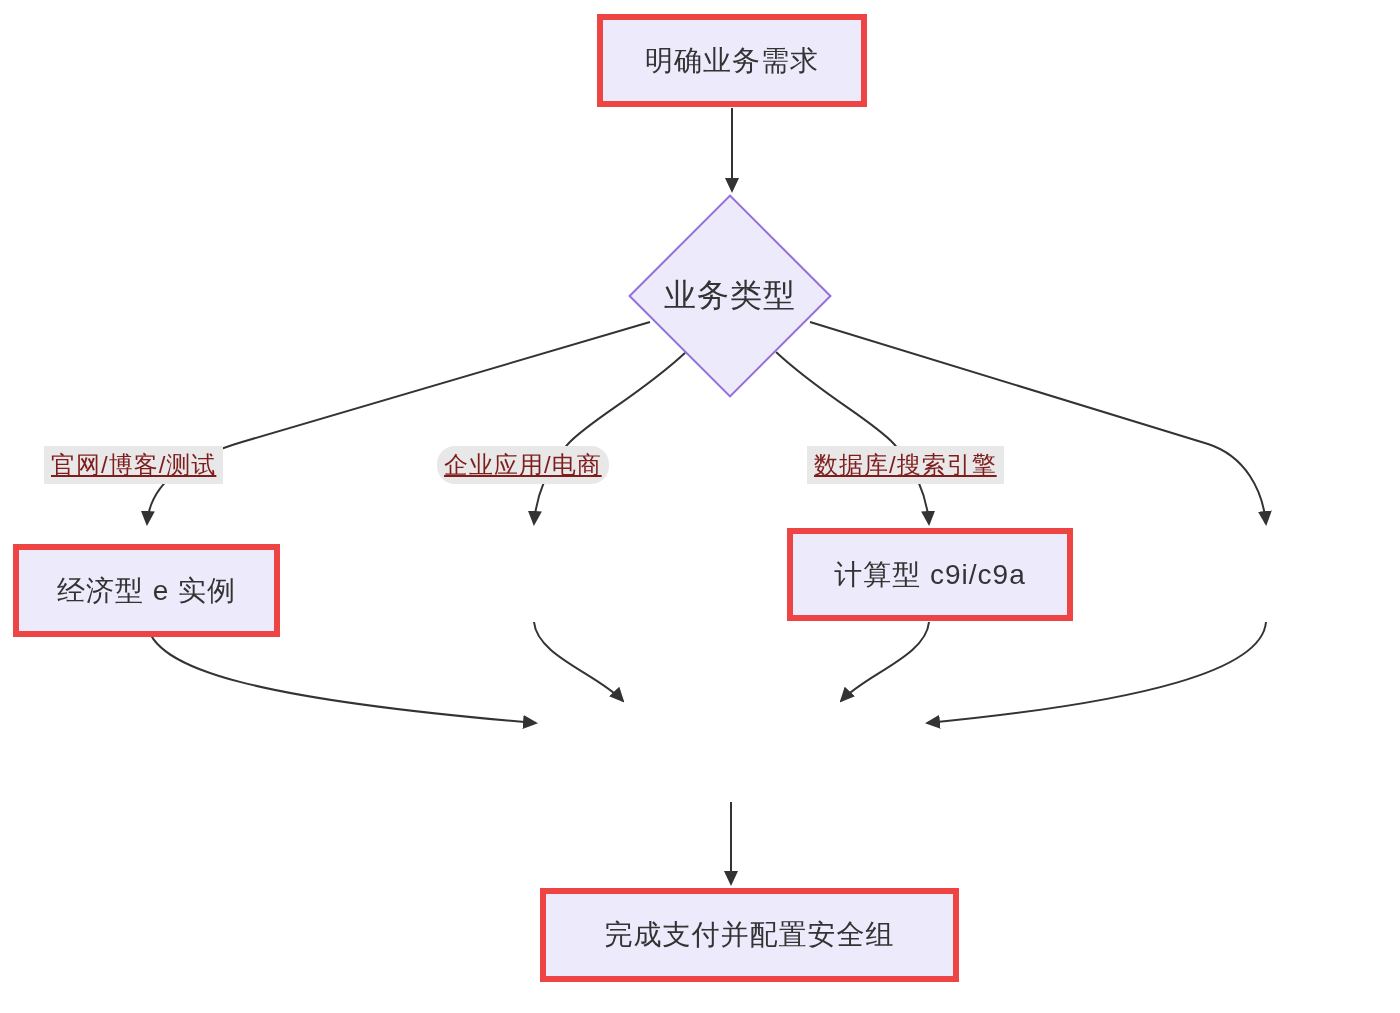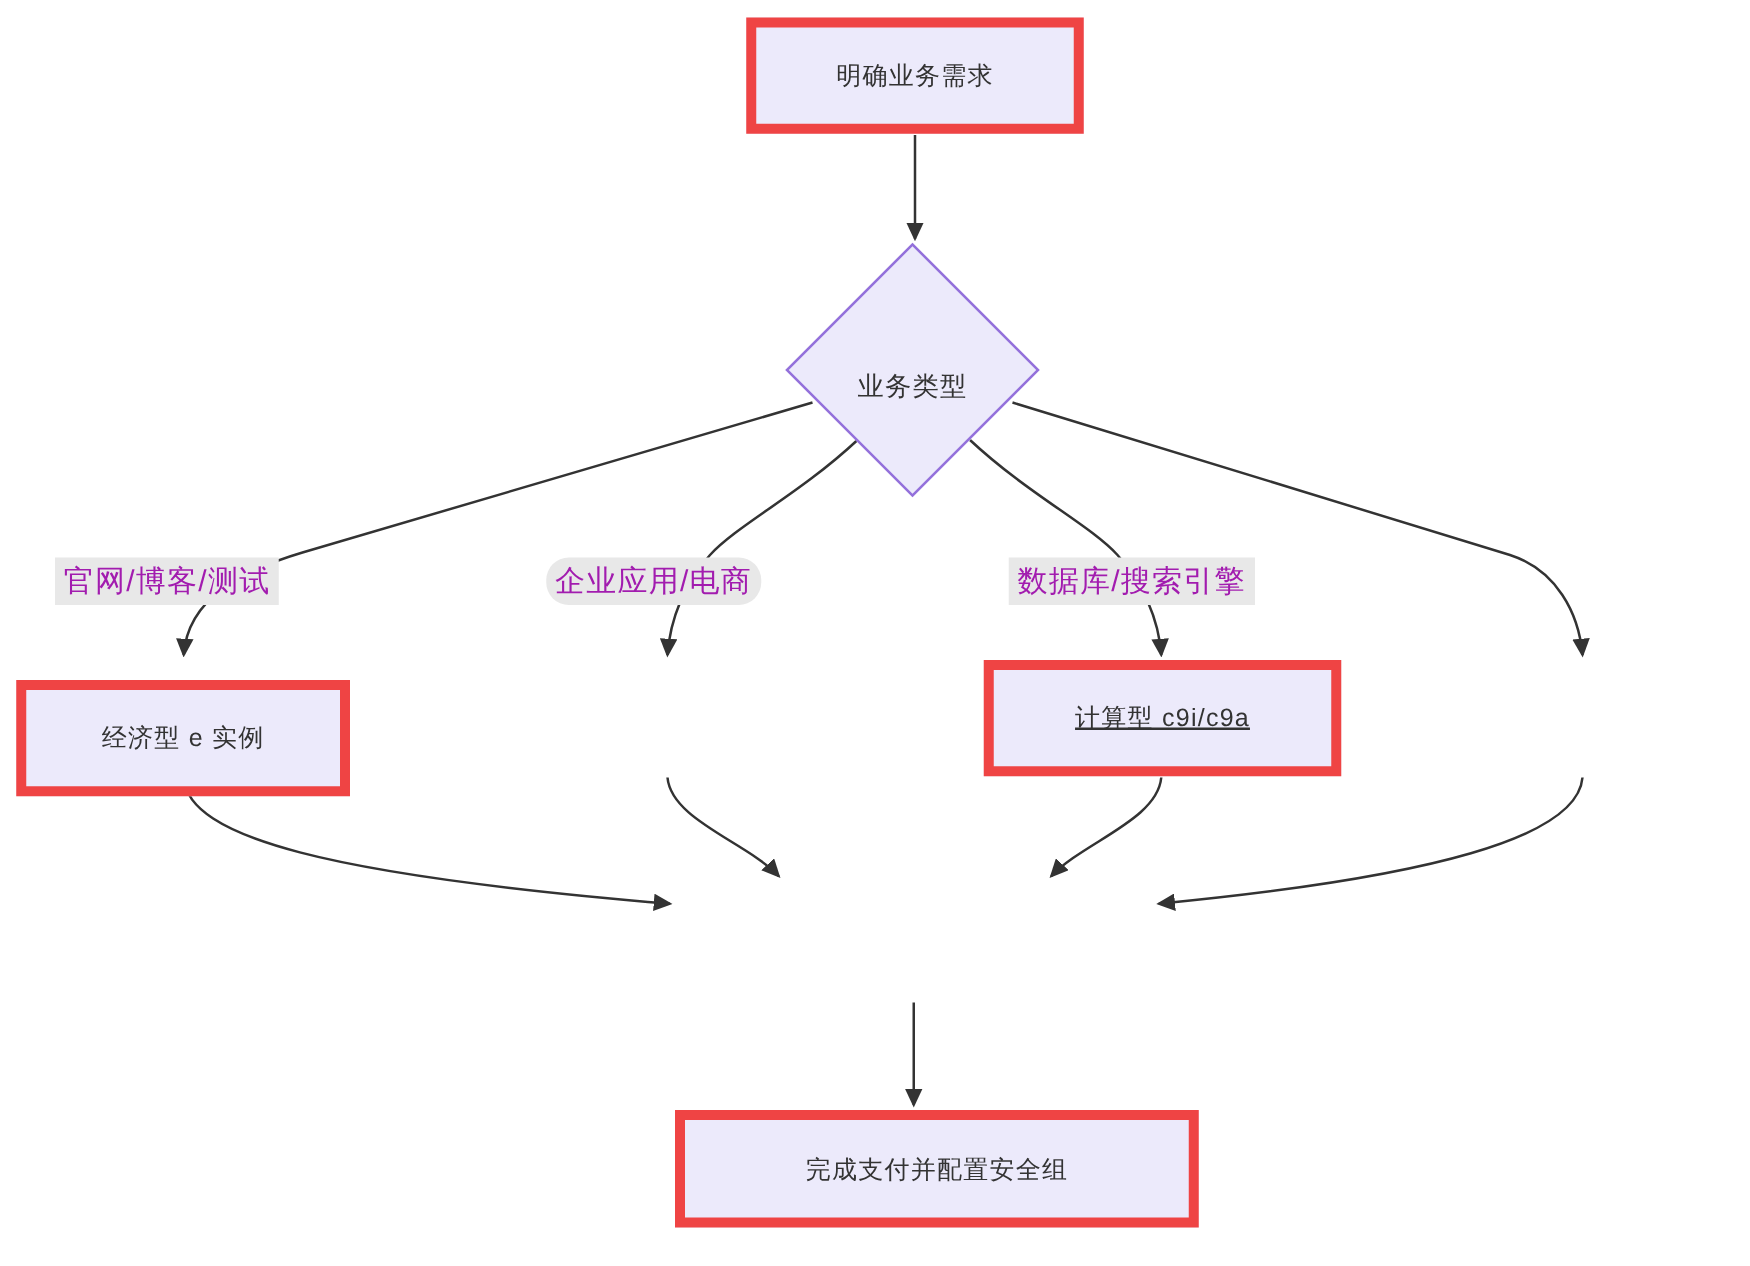--- a/index.html
+++ b/index.html
@@ -22,70 +22,71 @@
   }
   svg.edges path.edge {
     fill: none;
     stroke: #333333;
     stroke-width: 2px;
   }
   .node {
     position: absolute;
     box-sizing: border-box;
     background: #ECEAFB;
-    border: 8px solid #ef4444;
+    border: 6px solid #ef4444;
     display: flex;
     align-items: center;
     justify-content: center;
-    font-size: 20px;
+    font-size: 28px;
     color: #333333;
     letter-spacing: 1px;
     text-align: center;
     z-index: 2;
   }
   .diamond-shape {
     position: absolute;
     box-sizing: border-box;
     width: 144px;
     height: 144px;
     left: 658px;
     top: 224px;
     background: #ECEAFB;
     border: 2px solid #9370DB;
     transform: rotate(45deg);
     z-index: 1;
   }
   .diamond-label {
     position: absolute;
     left: 628px;
-    top: 293px;
+    top: 280px;
     width: 204px;
     height: 32px;
     display: flex;
     align-items: center;
     justify-content: center;
-    font-size: 21px;
+    font-size: 32px;
     color: #333333;
     letter-spacing: 1px;
     z-index: 2;
   }
   .edge-label {
     position: absolute;
     background: #e8e8e8;
-    color: #a21caf;
+    color: #7f1d1d;
     font-size: 24px;
     letter-spacing: 1px;
     padding: 3px 7px;
     white-space: nowrap;
     z-index: 2;
+    text-decoration: underline;
   }
   .node-start   { left: 597px; top: 14px;  width: 270px; height: 93px; }
   .node-economy { left: 13px;  top: 544px; width: 267px; height: 93px; }
   .node-universal { left: 366px; top: 528px; width: 336px; height: 93px; }
-  .node-compute { left: 787px; top: 528px; width: 286px; height: 93px; text-decoration: underline; }
+  .node-compute { left: 787px; top: 528px; width: 286px; height: 93px; }
   .node-general { left: 1157px; top: 528px; width: 217px; height: 93px; }
   .node-payment { left: 543px; top: 707px; width: 377px; height: 94px; }
   .node-finish  { left: 540px; top: 888px; width: 419px; height: 94px; }
   .label-web        { left: 44px;   top: 446px; }
   .label-enterprise { left: 437px;  top: 446px; border-radius: 18px; }
   .label-database   { left: 807px;  top: 446px; }
   .label-cache      { left: 1183px; top: 446px; }
 </style>
 </head>
 <body>

